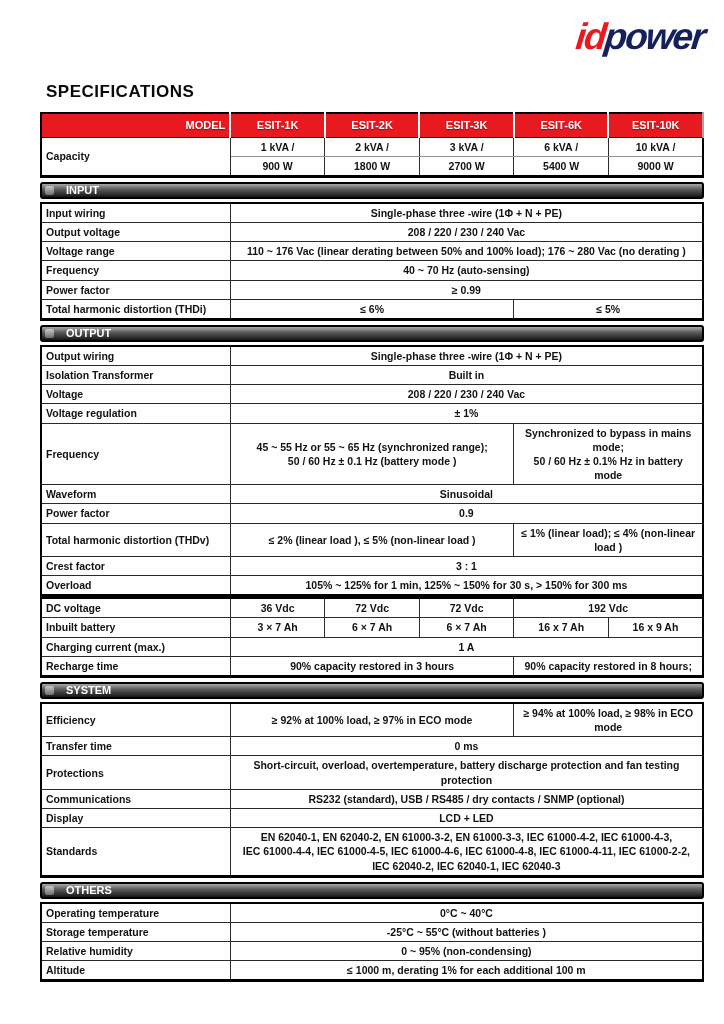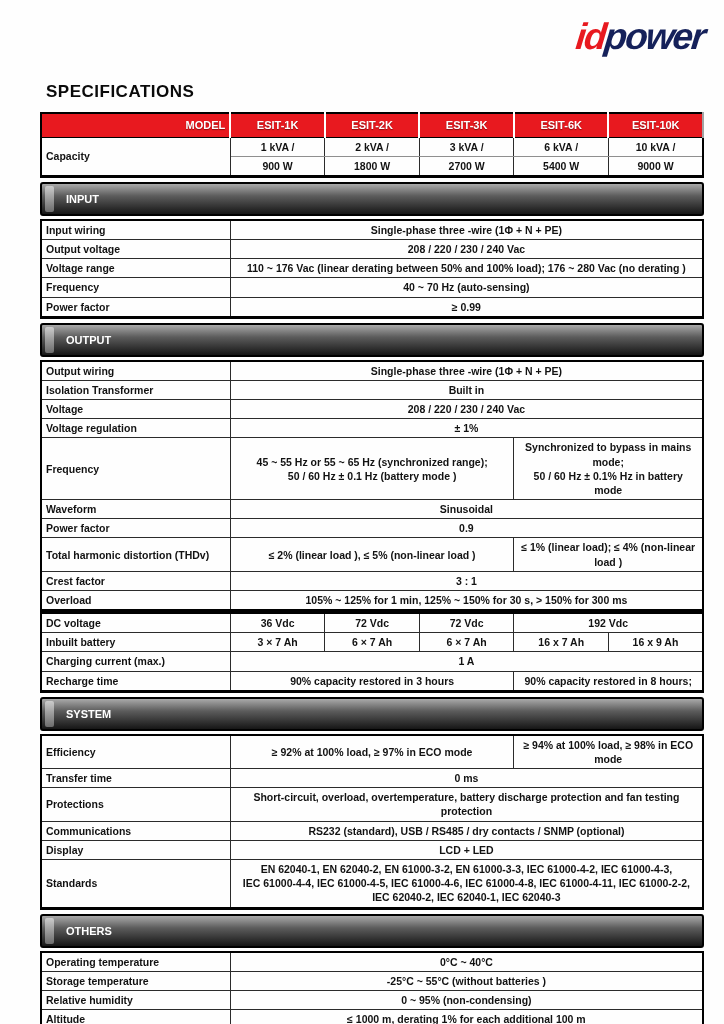--- a/index.html
+++ b/index.html
@@ -61,21 +61,21 @@
     border:2px solid #fff;border-top:2px solid #000;border-bottom:1.6px solid #000;
     height:24px;font-size:11px;
     text-shadow:0 1px 1px rgba(60,0,0,.55);
   }
   th.red-cell:first-child{border-left:1px solid #14b8a6;text-align:right;padding-left:19px;}
   th.red-cell:last-child{border-right:2px solid #a3a3a3;}
   .model-tbl td{height:19px;}
   td.kva{border-bottom:1px solid #8f8f8f;margin-top:24px;}
   
   .section-bar{
-    width:664px;height:34px;margin:4px 0 3px 0;
+    width:664px;height:17px;margin:4px 0 3px 0;
     background:linear-gradient(#a9a9a9,#5c5c5c 40%,#161616);
     border:2px solid #000;border-radius:3px;
     color:#fff;font-weight:bold;font-size:11px;
     display:flex;align-items:center;
     padding-left:24px;position:relative;
   }
   .section-bar::before{
     content:"";position:absolute;left:3px;top:2px;bottom:2px;width:9px;
     background:linear-gradient(#d5d5d5,#7a7a7a);
     border-radius:2px;opacity:.85;
@@ -160,20 +160,25 @@
               <td colspan="5">110 ~ 176 Vac (linear derating between 50% and 100% load); 176 ~ 280 Vac (no derating )</td>
             </tr>
             <tr>
               <td class="lbl">Frequency</td>
               <td colspan="5">40 ~ 70 Hz (auto-sensing)</td>
             </tr>
             <tr>
               <td class="lbl">Power factor</td>
               <td colspan="5">≥ 0.99</td>
             </tr>
+            <tr>
+              <td class="lbl">Total harmonic distortion (THDi)</td>
+              <td colspan="3">≤ 6%</td>
+              <td colspan="2">≤ 5%</td>
+            </tr>
           </tbody>
         </table>
         <div class="section-bar">
           <span>OUTPUT</span>
         </div>
         <table class="spec-tbl">
           <colgroup>
             <col class="c-label">
             <col class="c-data">
             <col class="c-data">

